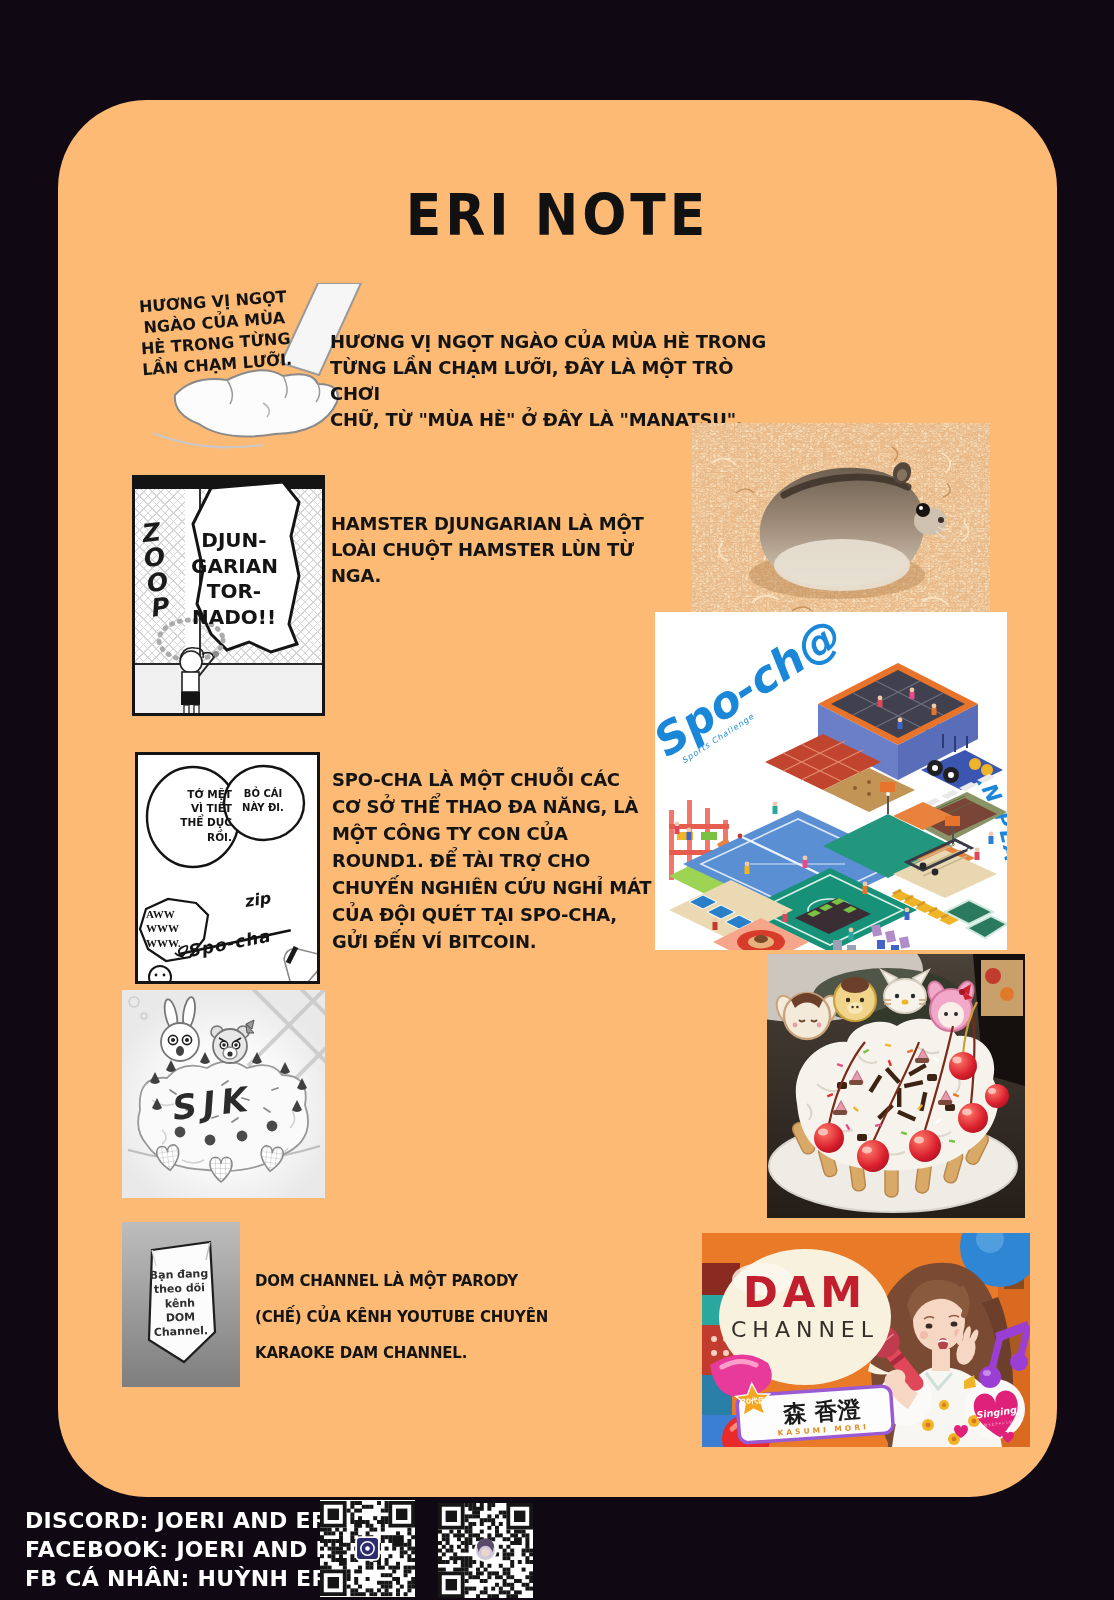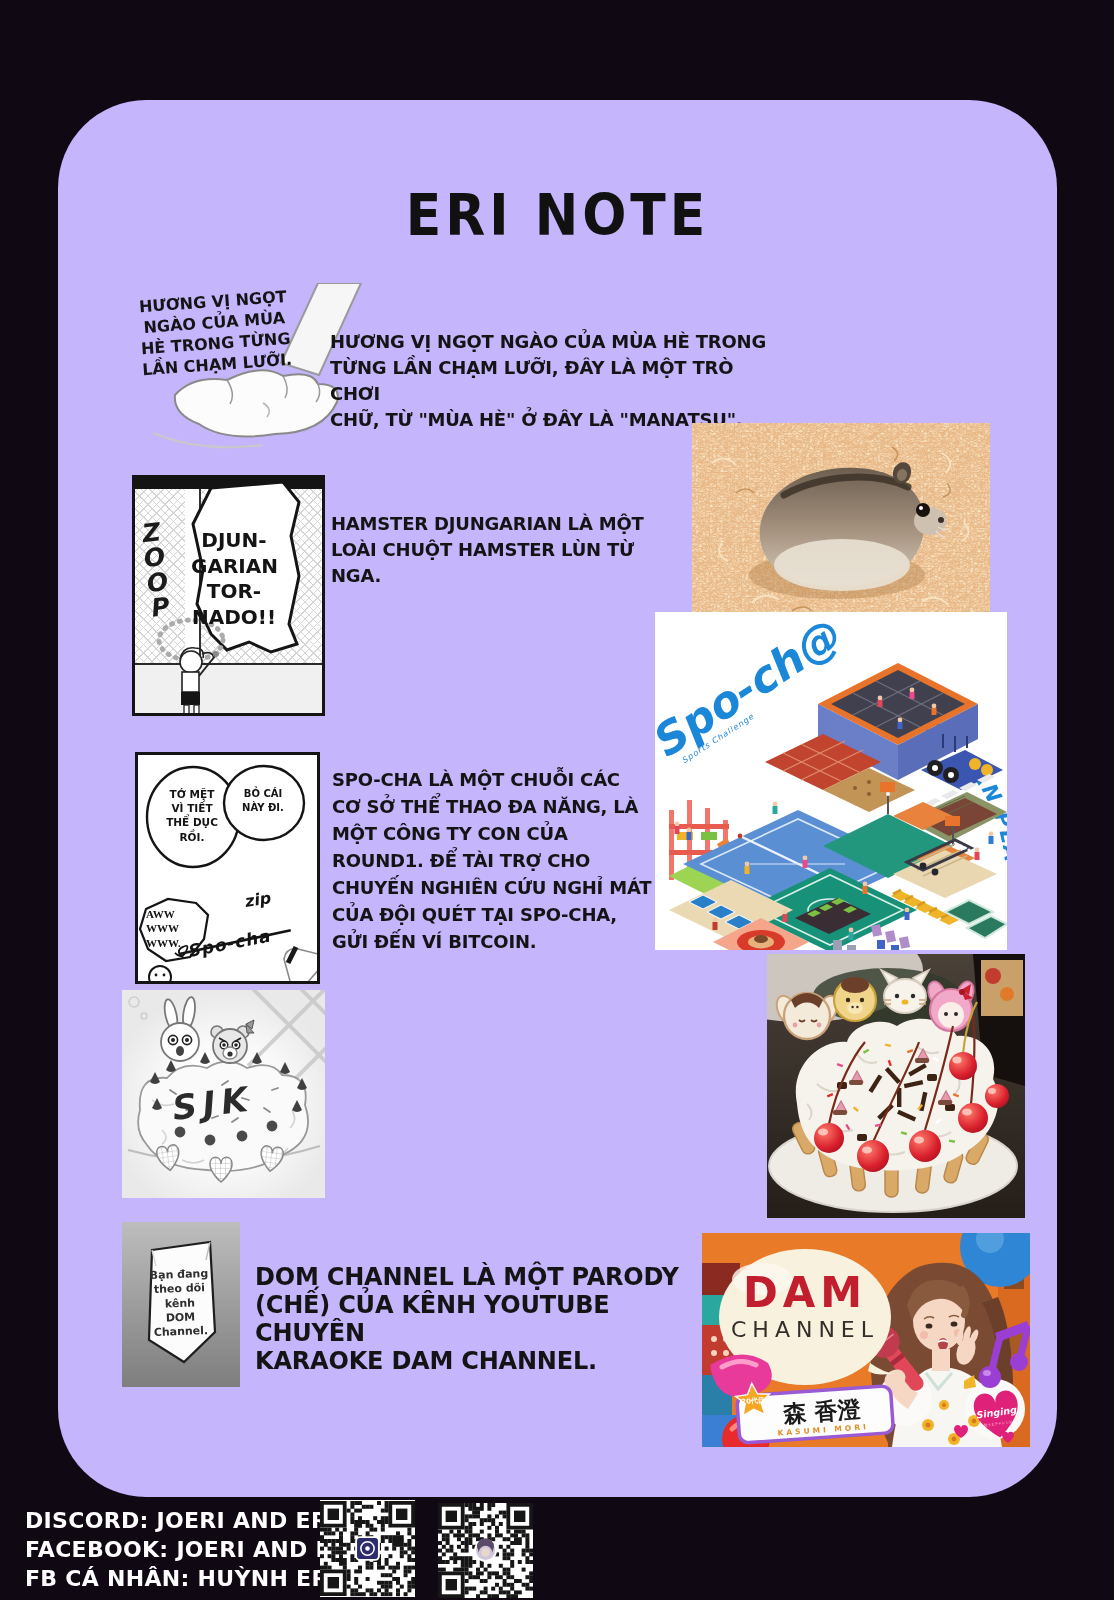--- a/index.html
+++ b/index.html
@@ -4,32 +4,32 @@
 <style>
   html,body{margin:0;padding:0;}
   body{
     width:1114px;height:1600px;position:relative;overflow:hidden;
     background:#100813;
     font-family:"DejaVu Sans", sans-serif;
   }
   .abs{position:absolute;}
   .card{
     left:58px;top:100px;width:999px;height:1397px;
-    background:#c4b5fd;border-radius:88px;
+    background:#fdba74;border-radius:88px;
   }
   .page-title{
     left:0;top:86px;width:100%;text-align:center;
     font-size:52px;font-weight:800;letter-spacing:4px;color:#111;
     transform:scaleY(1.08);
   }
   .note{
     font-weight:700;font-size:18px;line-height:26px;color:#141414;
     white-space:pre-line;letter-spacing:-0.2px;margin-top:30px;
   }
-  .note-5{font-size:24px;line-height:28px;}
+  .note-5{font-size:15px;line-height:36px;}
   .bubble-txt{
     font-weight:700;color:#141414;white-space:pre-line;text-align:center;
   }
   .panel{overflow:hidden;}
   .panel-border{border:3px solid #141414;box-sizing:border-box;}
   .hatch{
     position:absolute;inset:0;background-color:#fff;
     background-image:
       repeating-linear-gradient(45deg,#d6d6d6 0 1px,transparent 1px 6px),
       repeating-linear-gradient(-45deg,#d6d6d6 0 1px,transparent 1px 6px);
@@ -159,21 +159,21 @@
         <text x="0" y="0" font-size="17" font-weight="700" font-style="italic" letter-spacing="1" fill="#141414">Spo-cha</text>
         <line x1="-10" y1="-5" x2="104" y2="-7" stroke="#141414" stroke-width="2.6"></line>
         <path d="M-6,0 q-8,-8 0,-11 q9,-3 3,5 q-6,7 -11,-1" stroke="#141414" stroke-width="1.8" fill="none"></path>
       </g>
       <path d="M152,226 L146,204 q2,-12 14,-10 l20,5 q10,5 3,13 l-14,16" fill="#fff" stroke="#8a8a8a" stroke-width="1.6"></path>
       <line x1="158" y1="192" x2="150" y2="208" stroke="#1a1a1a" stroke-width="5"></line>
       <circle cx="22" cy="222" r="11" fill="#fff" stroke="#141414" stroke-width="2"></circle>
       <circle cx="18" cy="220" r="1.4" fill="#141414"></circle>
         <circle cx="26" cy="220" r="1.4" fill="#141414"></circle>
     </svg>
-    <div class="abs bubble-txt" style="left:14px;top:32px;width:80px;font-size:10.5px;line-height:1.35;">TỚ MỆT
+    <div class="abs bubble-txt" style="left:14px;top:32px;width:80px;font-size:10.5px;line-height:1.35;text-align:right;">TỚ MỆT
 VÌ TIẾT
 THỂ DỤC
 RỒI.</div>
     <div class="abs bubble-txt" style="left:92px;top:32px;width:66px;font-size:10px;line-height:1.35;">BỎ CÁI
 NÀY ĐI.</div>
     <div class="abs bubble-txt" style="left:8px;top:152px;width:52px;font-size:11px;line-height:1.3;text-align:left;font-family:Liberation Serif, serif;">AWW
 WWW
 WWW.</div>
   </div>
   <div class="abs note" style="left:274px;top:636px;width:350px;line-height:27px;">SPO-CHA LÀ MỘT CHUỖI CÁC

